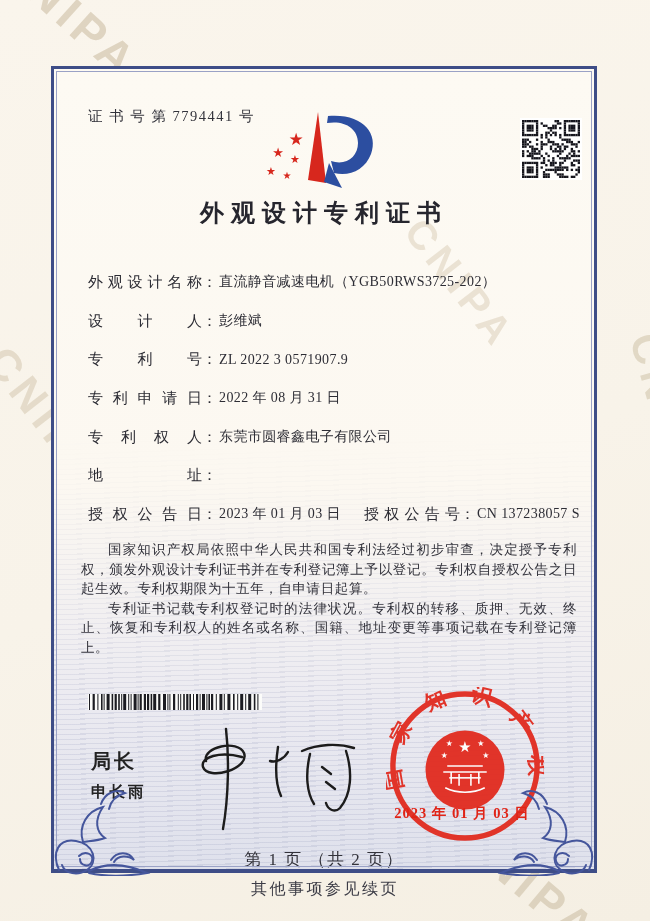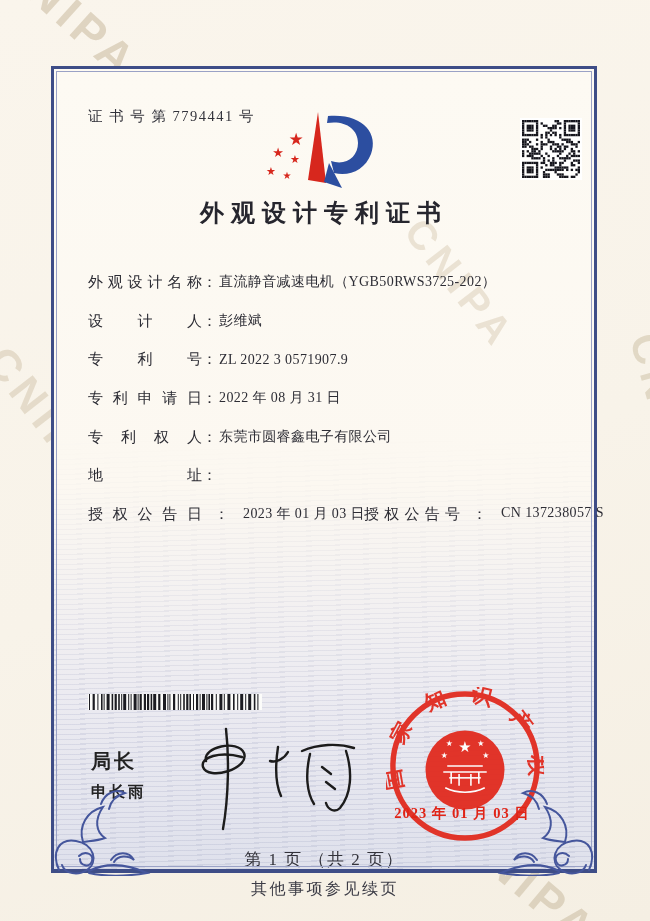--- a/index.html
+++ b/index.html
@@ -32,21 +32,21 @@
   .logo{position:absolute;left:208px;top:42px;width:124px;height:82px;}
   .title{
     position:absolute;left:0;right:0;top:128px;text-align:center;
     font-size:24px;font-weight:bold;letter-spacing:7px;color:#26262e;
   }
   .qr{position:absolute;left:466px;top:49px;width:62px;height:62px;background:#fff;padding:2px;box-sizing:border-box;}
   .qr svg{display:block;width:100%;height:100%;fill:#14141c;}
   
   .fields{position:absolute;left:34px;right:26px;top:194px;}
   .frow{height:38.7px;display:flex;align-items:center;font-size:15px;}
-  .fgroup{display:flex;align-items:flex-start;gap:12px;}
+  .fgroup{display:flex;align-items:center;}
   .fgroup.first{width:276px;flex:none;}
   .f-label{flex:none;width:114px;text-align:justify;text-align-last:justify;color:#2b2b33;}
   .f-label.short{width:96px;}
   .f-colon{flex:none;width:17px;}
   .f-value{flex:1;font-size:14px;letter-spacing:.4px;color:#2d2d35;white-space:nowrap;}
   
   .paras{position:absolute;left:27px;right:17px;top:471px;font-size:13.5px;line-height:19.5px;
          color:#32323b;letter-spacing:.6px;text-align:justify;}
   .paras p{margin:0;text-indent:2em;}
   
@@ -433,20 +433,24 @@
           <span class="f-value">2023 年 01 月 03 日</span>
         </span>
         <span class="fgroup">
           <span class="f-label short">授权公告号</span>
           <span class="f-colon">：</span>
           <span class="f-value">CN 137238057 S</span>
         </span>
       </div>
     </div>
 
+    <div class="paras">
+      <p>国家知识产权局依照中华人民共和国专利法经过初步审查，决定授予专利权，颁发外观设计专利证书并在专利登记簿上予以登记。专利权自授权公告之日起生效。专利权期限为十五年，自申请日起算。</p>
+      <p>专利证书记载专利权登记时的法律状况。专利权的转移、质押、无效、终止、恢复和专利权人的姓名或名称、国籍、地址变更等事项记载在专利登记簿上。</p>
+    </div>
 
     <div class="barcode">
       <svg viewBox="0 0 174 16" preserveAspectRatio="none">
           <rect x="1.0" y="0" width="1.0" height="16"></rect>
           <rect x="4.6" y="0" width="2.2" height="16"></rect>
           <rect x="9.4" y="0" width="1.0" height="16"></rect>
           <rect x="13.0" y="0" width="1.6" height="16"></rect>
           <rect x="15.6" y="0" width="1.0" height="16"></rect>
           <rect x="18.6" y="0" width="3.0" height="16"></rect>
           <rect x="23.6" y="0" width="1.6" height="16"></rect>

